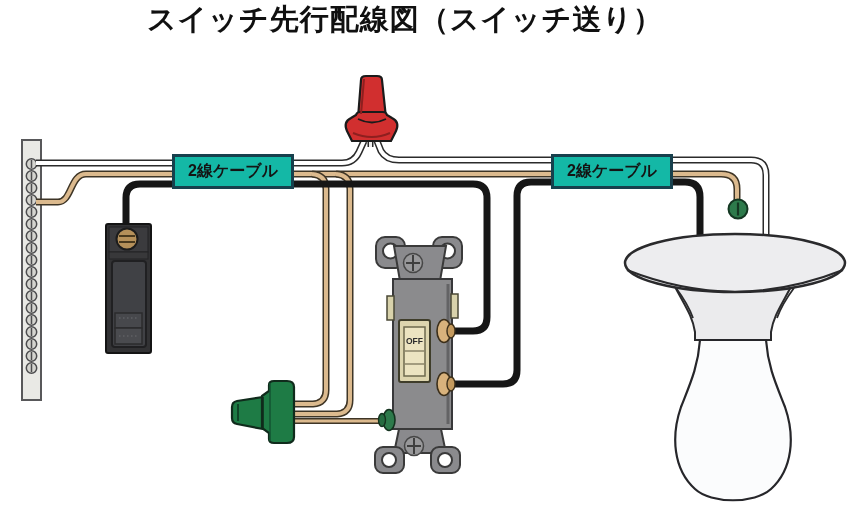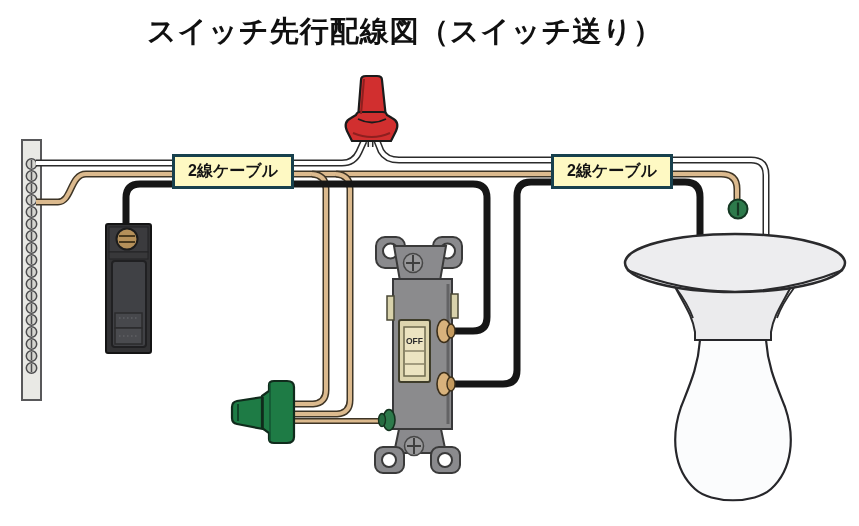--- a/index.html
+++ b/index.html
@@ -1,21 +1,21 @@
 <!DOCTYPE html>
 <html><head>
 <meta charset="utf-8">
 <style>
   html,body{margin:0;padding:0;background:#ffffff;}
   #stage{position:relative;width:859px;height:526px;background:#ffffff;overflow:hidden;
          font-family:"Liberation Sans","DejaVu Sans",sans-serif;}
   #art{position:absolute;left:0;top:0;}
-  .title{position:absolute;left:405px;top:12px;transform:translateX(-50%);
+  .title{position:absolute;left:405px;top:0;transform:translateX(-50%);
          font-size:29px;font-weight:700;color:#101010;white-space:nowrap;letter-spacing:1px;}
-  .cable-label{position:absolute;background:#fef9c3;border:3px solid #17404d;
+  .cable-label{position:absolute;background:#14b8a6;border:3px solid #17404d;
          padding:4px 13px;font-size:16px;font-weight:700;color:#141414;white-space:nowrap;}
   #cable-label-left{left:172px;top:154px;}
   #cable-label-right{left:551px;top:154px;}
 </style>
 </head>
 <body>
 
 <div id="stage">
 
   <svg id="art" width="859" height="526" viewBox="0 0 859 526" xmlns="http://www.w3.org/2000/svg">

